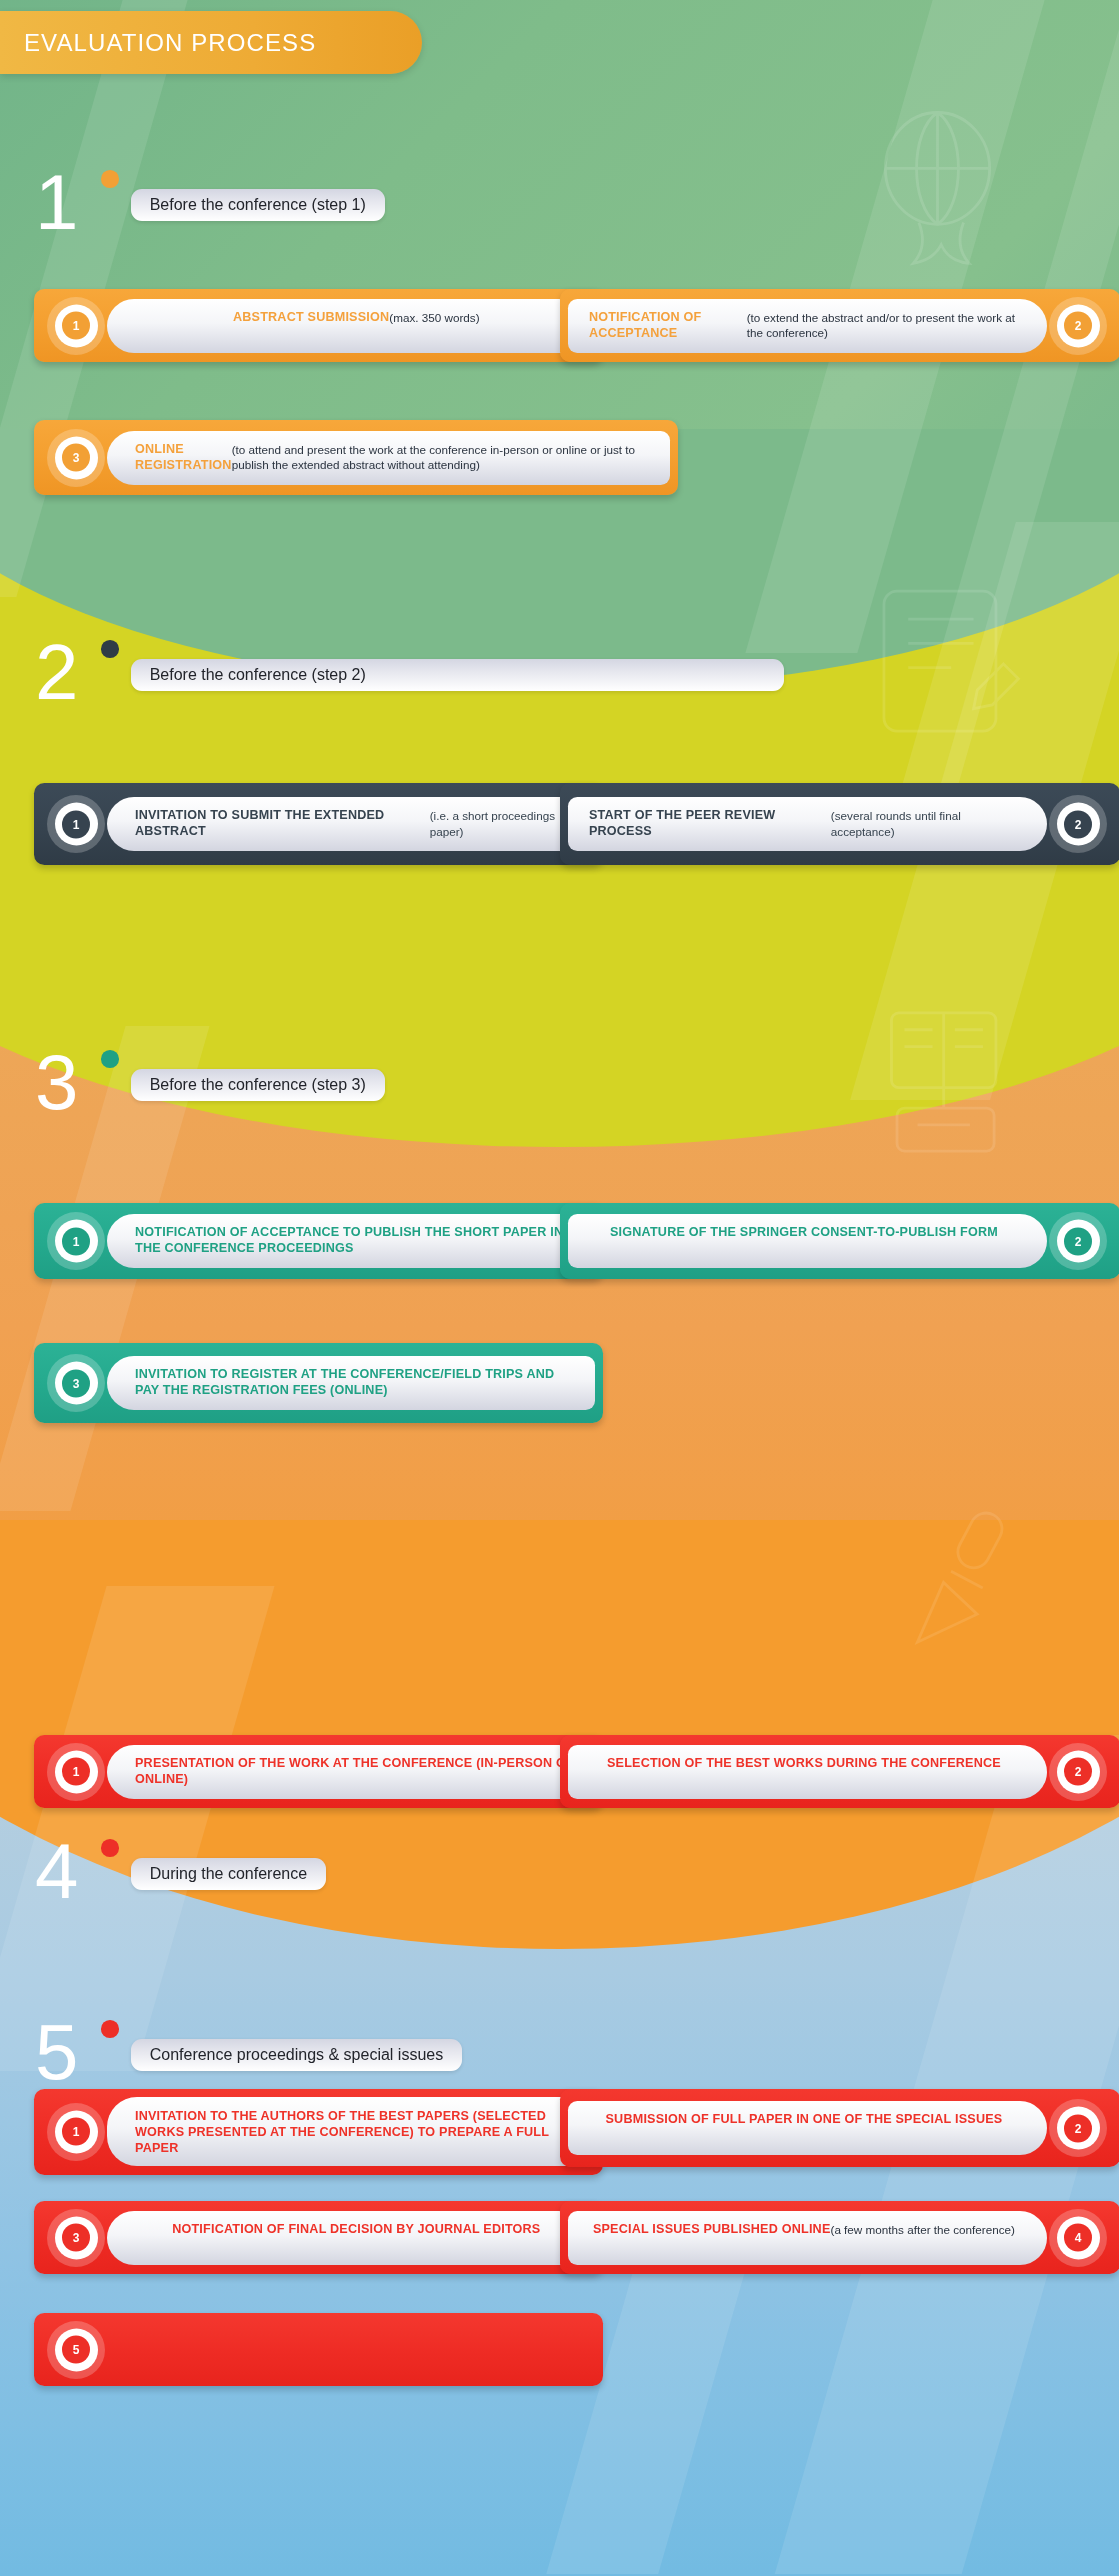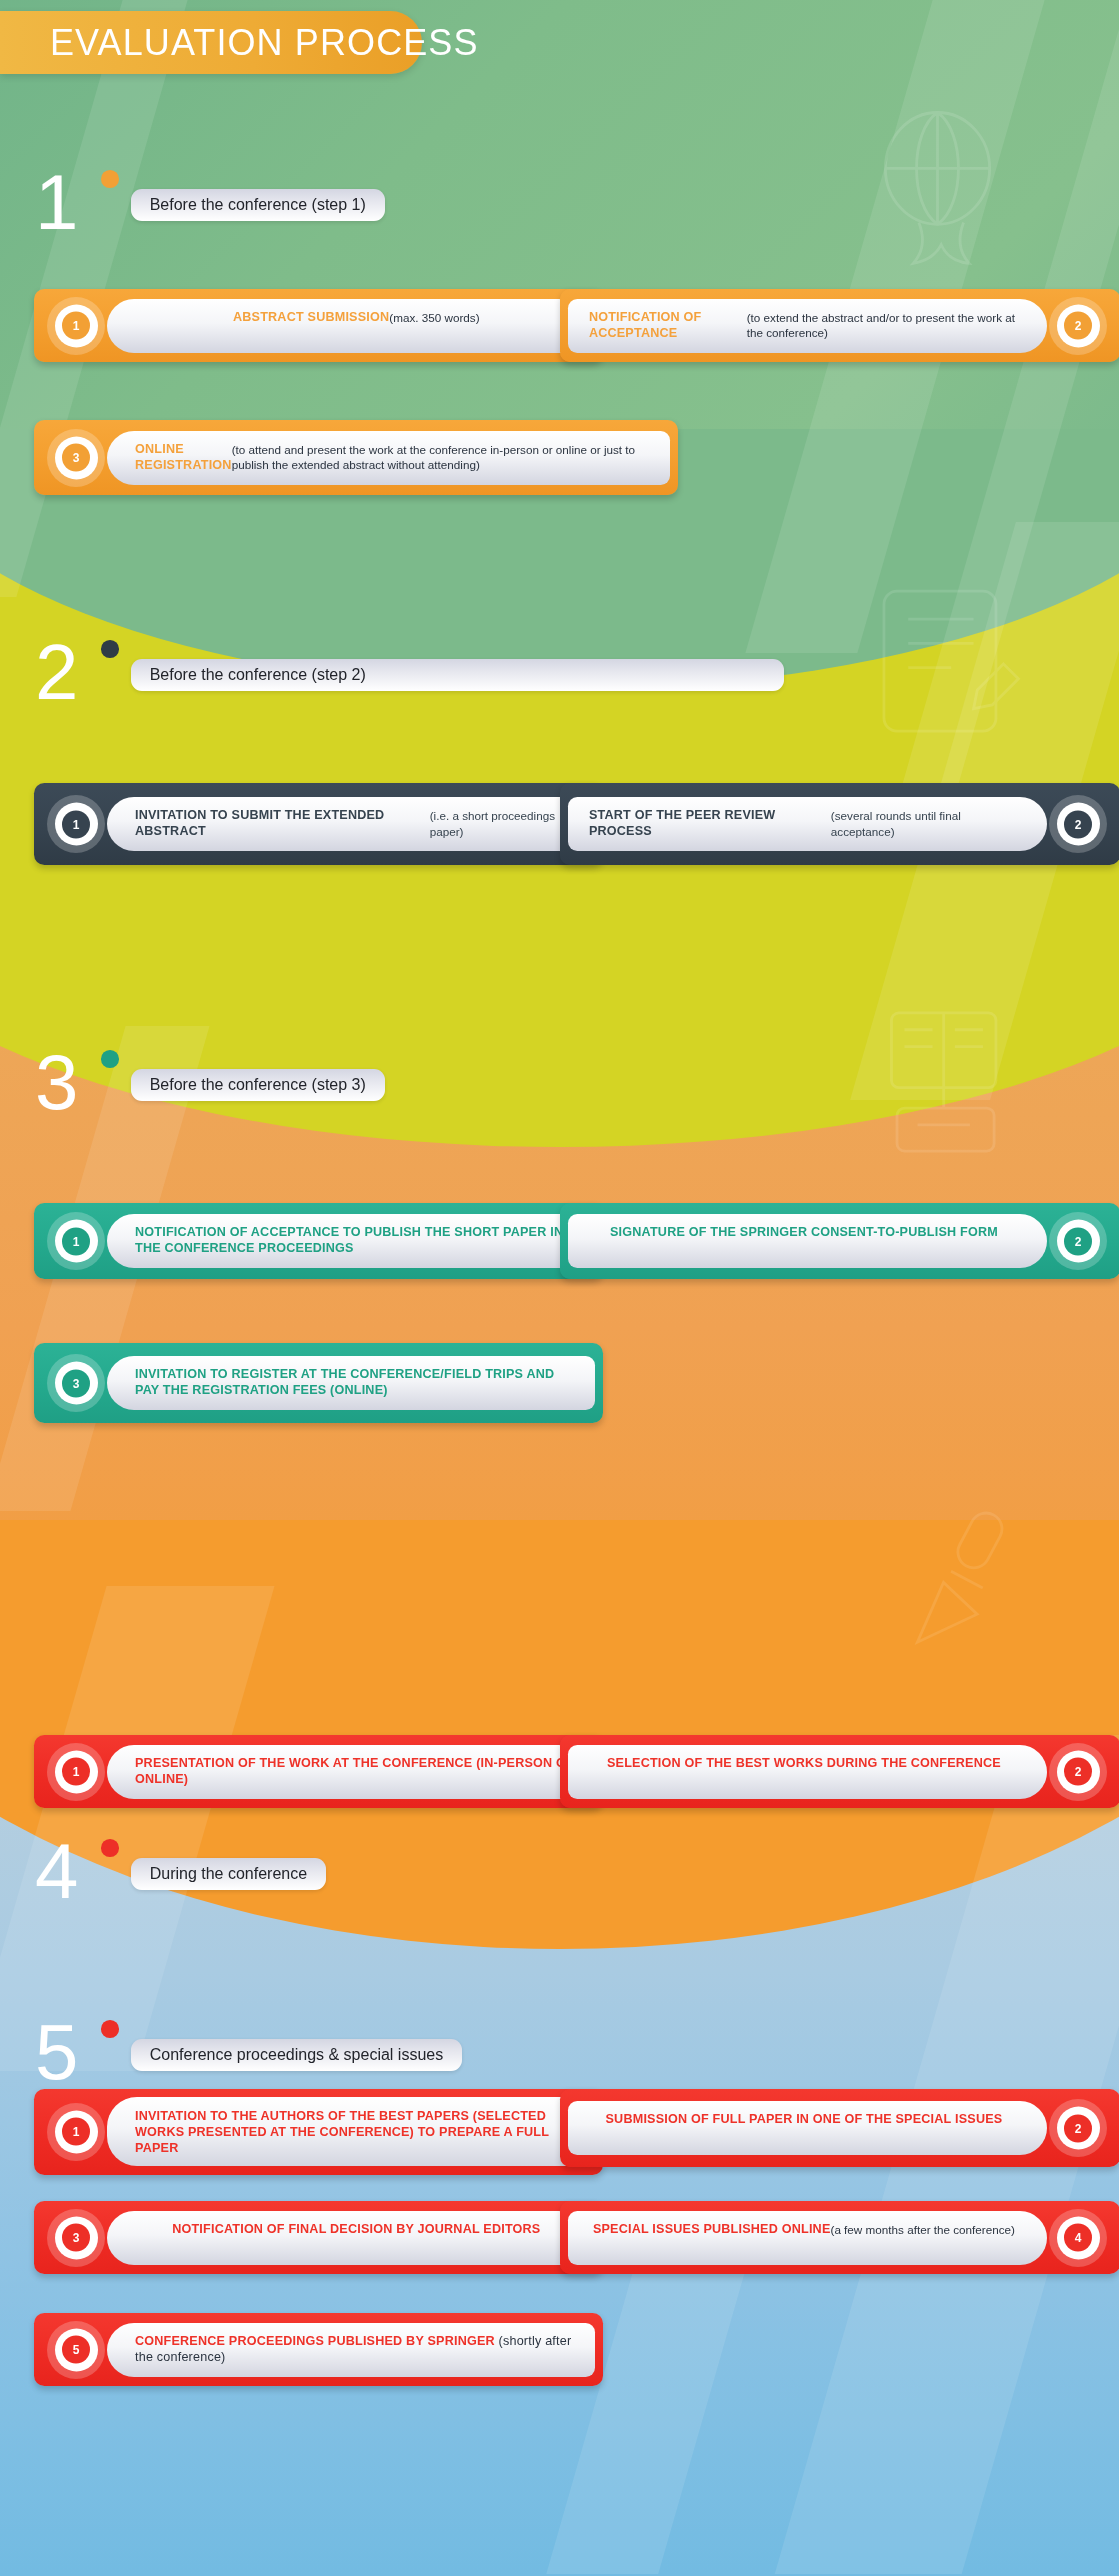--- a/index.html
+++ b/index.html
@@ -45,24 +45,23 @@
 
   
   .header-bar{
     position:absolute; left:0; top:11.2px; width:422px; height:63px;
     background:linear-gradient(90deg,#f0b844 0%,#eeab35 60%,#ea9f27 100%);
     border-radius:0 32px 32px 0;
     box-shadow:0 2.8px 7.5px rgba(0,0,0,.13);
     display:flex; align-items:center;
   }
   .header-title{
-    color:#fff; font-size:36px; letter-spacing:1.1px; font-weight:400;
-    padding-left:34px; white-space:nowrap;
+    color:#fff; font-size:24px; letter-spacing:1.1px; font-weight:400;
+    padding-left:24px; white-space:nowrap;
     font-family:"Liberation Sans", sans-serif;
-    margin-left:16px;
   }
 
   
   .section{ position:absolute; left:0; width:1119px; }
   .sec-head{ position:relative; height:60px; }
   .big-num{
     position:absolute; left:35px; top:-20.5px;
     font-size:78px; line-height:1; color:#ffffff; font-weight:300;
     font-family:"Liberation Sans", sans-serif;
   }
@@ -366,19 +365,15 @@
       <div class="panel">
         <div class="c-title">SPECIAL ISSUES PUBLISHED ONLINE</div>
         <div class="c-sub">(a few months after the conference)</div>
       </div>
     </div>
     <div class="card left t-red" style="left: 34px; top: 2313px; width: 569px; min-height: 73px;">
       <div class="badge-ring"></div>
       <div class="badge">
         <div class="inner">5</div>
       </div>
-      <div class="panel">
-        <div class="c-title">CONFERENCE PROCEEDINGS PUBLISHED BY SPRINGER<span class="light"> (shortly after the conference)</span></div>
-
-      </div>
     </div>
   </div>
 
 
 </body></html>

